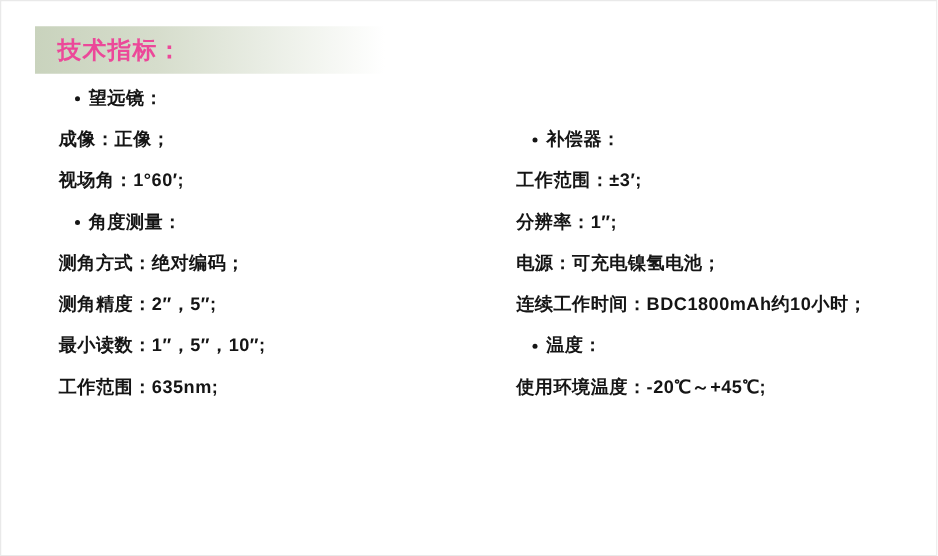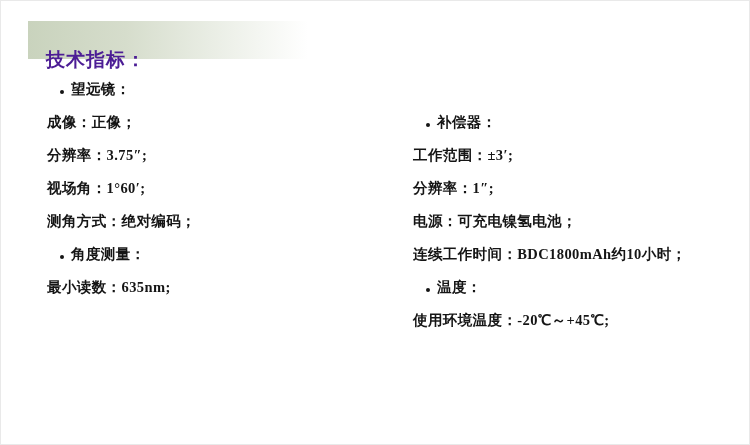--- a/index.html
+++ b/index.html
@@ -31,23 +31,22 @@
     height: 38px;
     background: linear-gradient(to right, #c9d3bd 0%, #d6ddcc 35%, #e9edE4 65%, #ffffff 100%);
   }
   .title-text {
     position: absolute;
     left: 45px;
     top: 26px;
     font-size: 19px;
     font-weight: bold;
     letter-spacing: 1px;
-    color: #4c1d95;
+    color: #ec4899;
     white-space: nowrap;
-    margin-top: 20px;
   }
   .columns {
     position: absolute;
     left: 0;
     top: 62px;
     width: 750px;
   }
   .col {
     position: absolute;
     top: 0;
@@ -58,41 +57,40 @@
   .line {
     font-size: 14.5px;
     line-height: 1;
     color: #151515;
     white-space: nowrap;
     letter-spacing: 0.4px;
   }
   .row {
     height: 33px;
     display: flex;
-    align-items: flex-end;
+    align-items: center;
   }
   .row.heading {
     padding-left: 13px;
   }
   .bullet {
     display: inline-block;
     width: 4px;
     height: 4px;
     border-radius: 50%;
     background: #151515;
     margin-right: 7px;
     margin-bottom: 2px;
     flex: 0 0 auto;
   }
   .row.heading .line {
     font-weight: bold;
   }
   .row.item .line {
     font-weight: bold;
-    font-family: Liberation Serif, serif;
   }
 </style>
 </head>
 <body>
 
 <div class="page">
 
   <div class="title-bar"></div>
   <div class="title-text">技术指标：</div>
 
@@ -102,42 +100,45 @@
       <div class="row heading">
         <span class="bullet"></span>
         <span class="line">望远镜：</span>
       </div>
 
       <div class="row item">
         <span class="line">成像：正像；</span>
       </div>
 
 
-      <div class="row item">
-        <span class="line">分辨率：3.75″;</span>
-      </div>
 
       <div class="row item">
         <span class="line">视场角：1°60′;</span>
-      </div>
-
-      <div class="row item">
-        <span class="line">测角方式：绝对编码；</span>
       </div>
 
       <div class="row heading">
         <span class="bullet"></span>
         <span class="line">角度测量：</span>
       </div>
 
+      <div class="row item">
+        <span class="line">测角方式：绝对编码；</span>
+      </div>
 
+      <div class="row item">
+        <span class="line">测角精度：2″，5″;</span>
+      </div>
+
+      <div class="row item">
+        <span class="line">最小读数：1″，5″，10″;</span>
+      </div>
 
 
       <div class="row item">
-        <span class="line">最小读数：635nm;</span>
+        <span class="line">工作范围：635nm;</span>
       </div>
 
     </div>
 
     <div class="col col-right">
 
       <div class="row heading" style="margin-top:33px">
         <span class="bullet"></span>
         <span class="line">补偿器：</span>
       </div>

